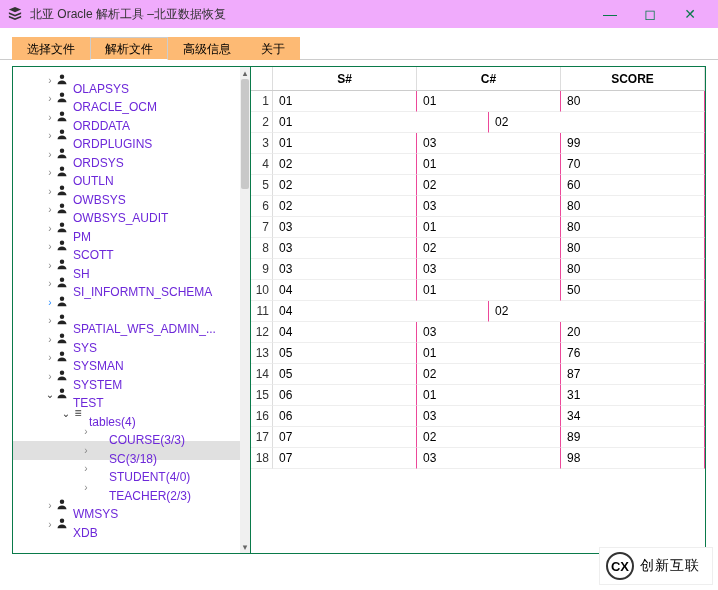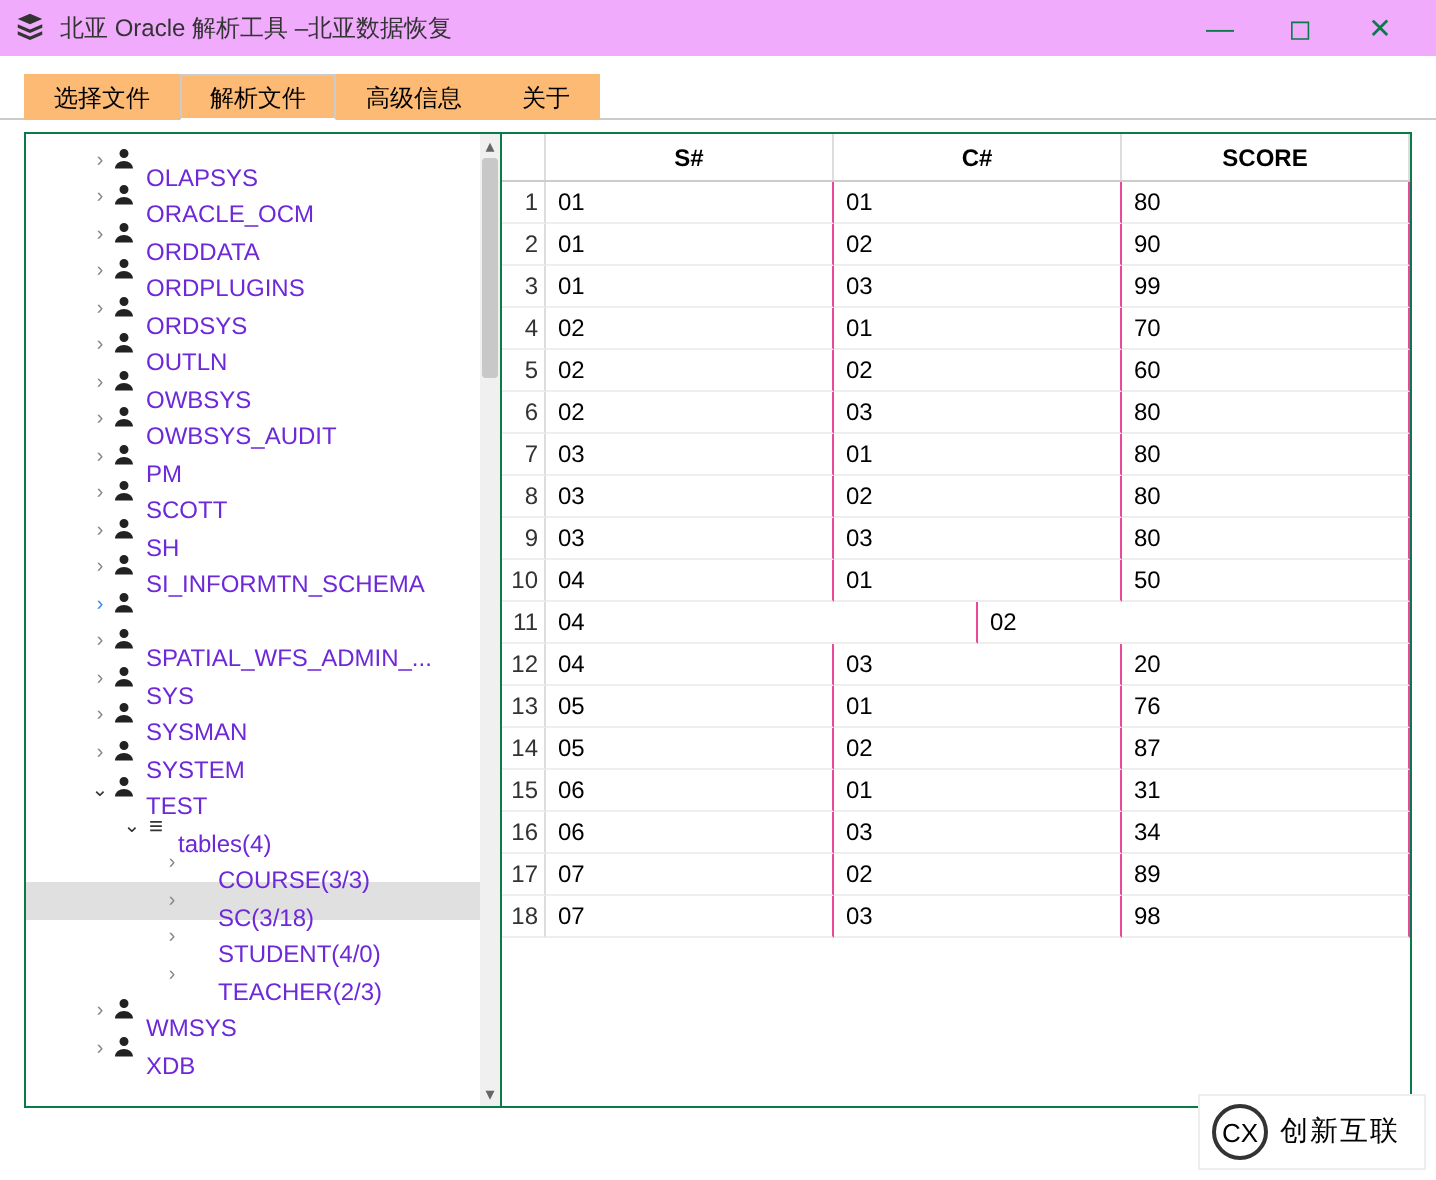--- a/index.html
+++ b/index.html
@@ -38,21 +38,21 @@
 .right-pane { flex: 1; display: flex; flex-direction: column; }
 .grid-head { display: flex; height: 24px; border-bottom: 1px solid #ccc; }
 .rowhead { width: 22px; border-right: 1px solid #ddd; }
 .col { flex:1; display:flex; align-items:center; justify-content:center; font-weight: bold; border-right: 1px solid #ddd; }
 .grid-body { flex:1; overflow:hidden; }
 .grow { display:flex; height: 21px; }
 .grow .rh { width:22px; display:flex; align-items:center; justify-content:flex-end; padding-right:3px; border-right:1px solid #ddd; border-bottom:1px solid #eee; color:#333; }
 .grow .cell { flex:1; display:flex; align-items:center; padding-left:6px; border-right:1px solid #ec4899; border-bottom:1px solid #eee; }
 
 .logo-overlay { position:absolute; right:6px; bottom:6px; width:112px; height:36px; background:#fff; display:flex; align-items:center; gap:6px; padding:2px 6px; box-shadow: 0 0 0 1px #eee; }
-.logo-overlay .mk { width:28px; height:28px; border:2px solid #333; border-radius:50%; display:flex; align-items:center; justify-content:center; font-weight:normal; font-size:13px;text-align:right; }
+.logo-overlay .mk { width:28px; height:28px; border:2px solid #333; border-radius:50%; display:flex; align-items:center; justify-content:center; font-weight:bold; font-size:13px;text-align:right; }
 .logo-overlay .tx { font-size:14px; font-weight:normal; letter-spacing:1px; }
 
 svg.user { width:12px; height:12px; fill:#222; }
 svg.stack { width:14px; height:14px; fill:#333; }
 </style>
 </head>
 <body>
 
 <div class="titlebar">
   <span class="logo">
@@ -264,21 +264,20 @@
         <div class="grow">
           <div class="rh">1</div>
           <div class="cell">01</div>
           <div class="cell">01</div>
           <div class="cell">80</div>
         </div>
         <div class="grow">
           <div class="rh">2</div>
           <div class="cell">01</div>
           <div class="cell">02</div>
-          <div class="cell">90</div>
         </div>
         <div class="grow">
           <div class="rh">3</div>
           <div class="cell">01</div>
           <div class="cell">03</div>
           <div class="cell">99</div>
         </div>
         <div class="grow">
           <div class="rh">4</div>
           <div class="cell">02</div>

